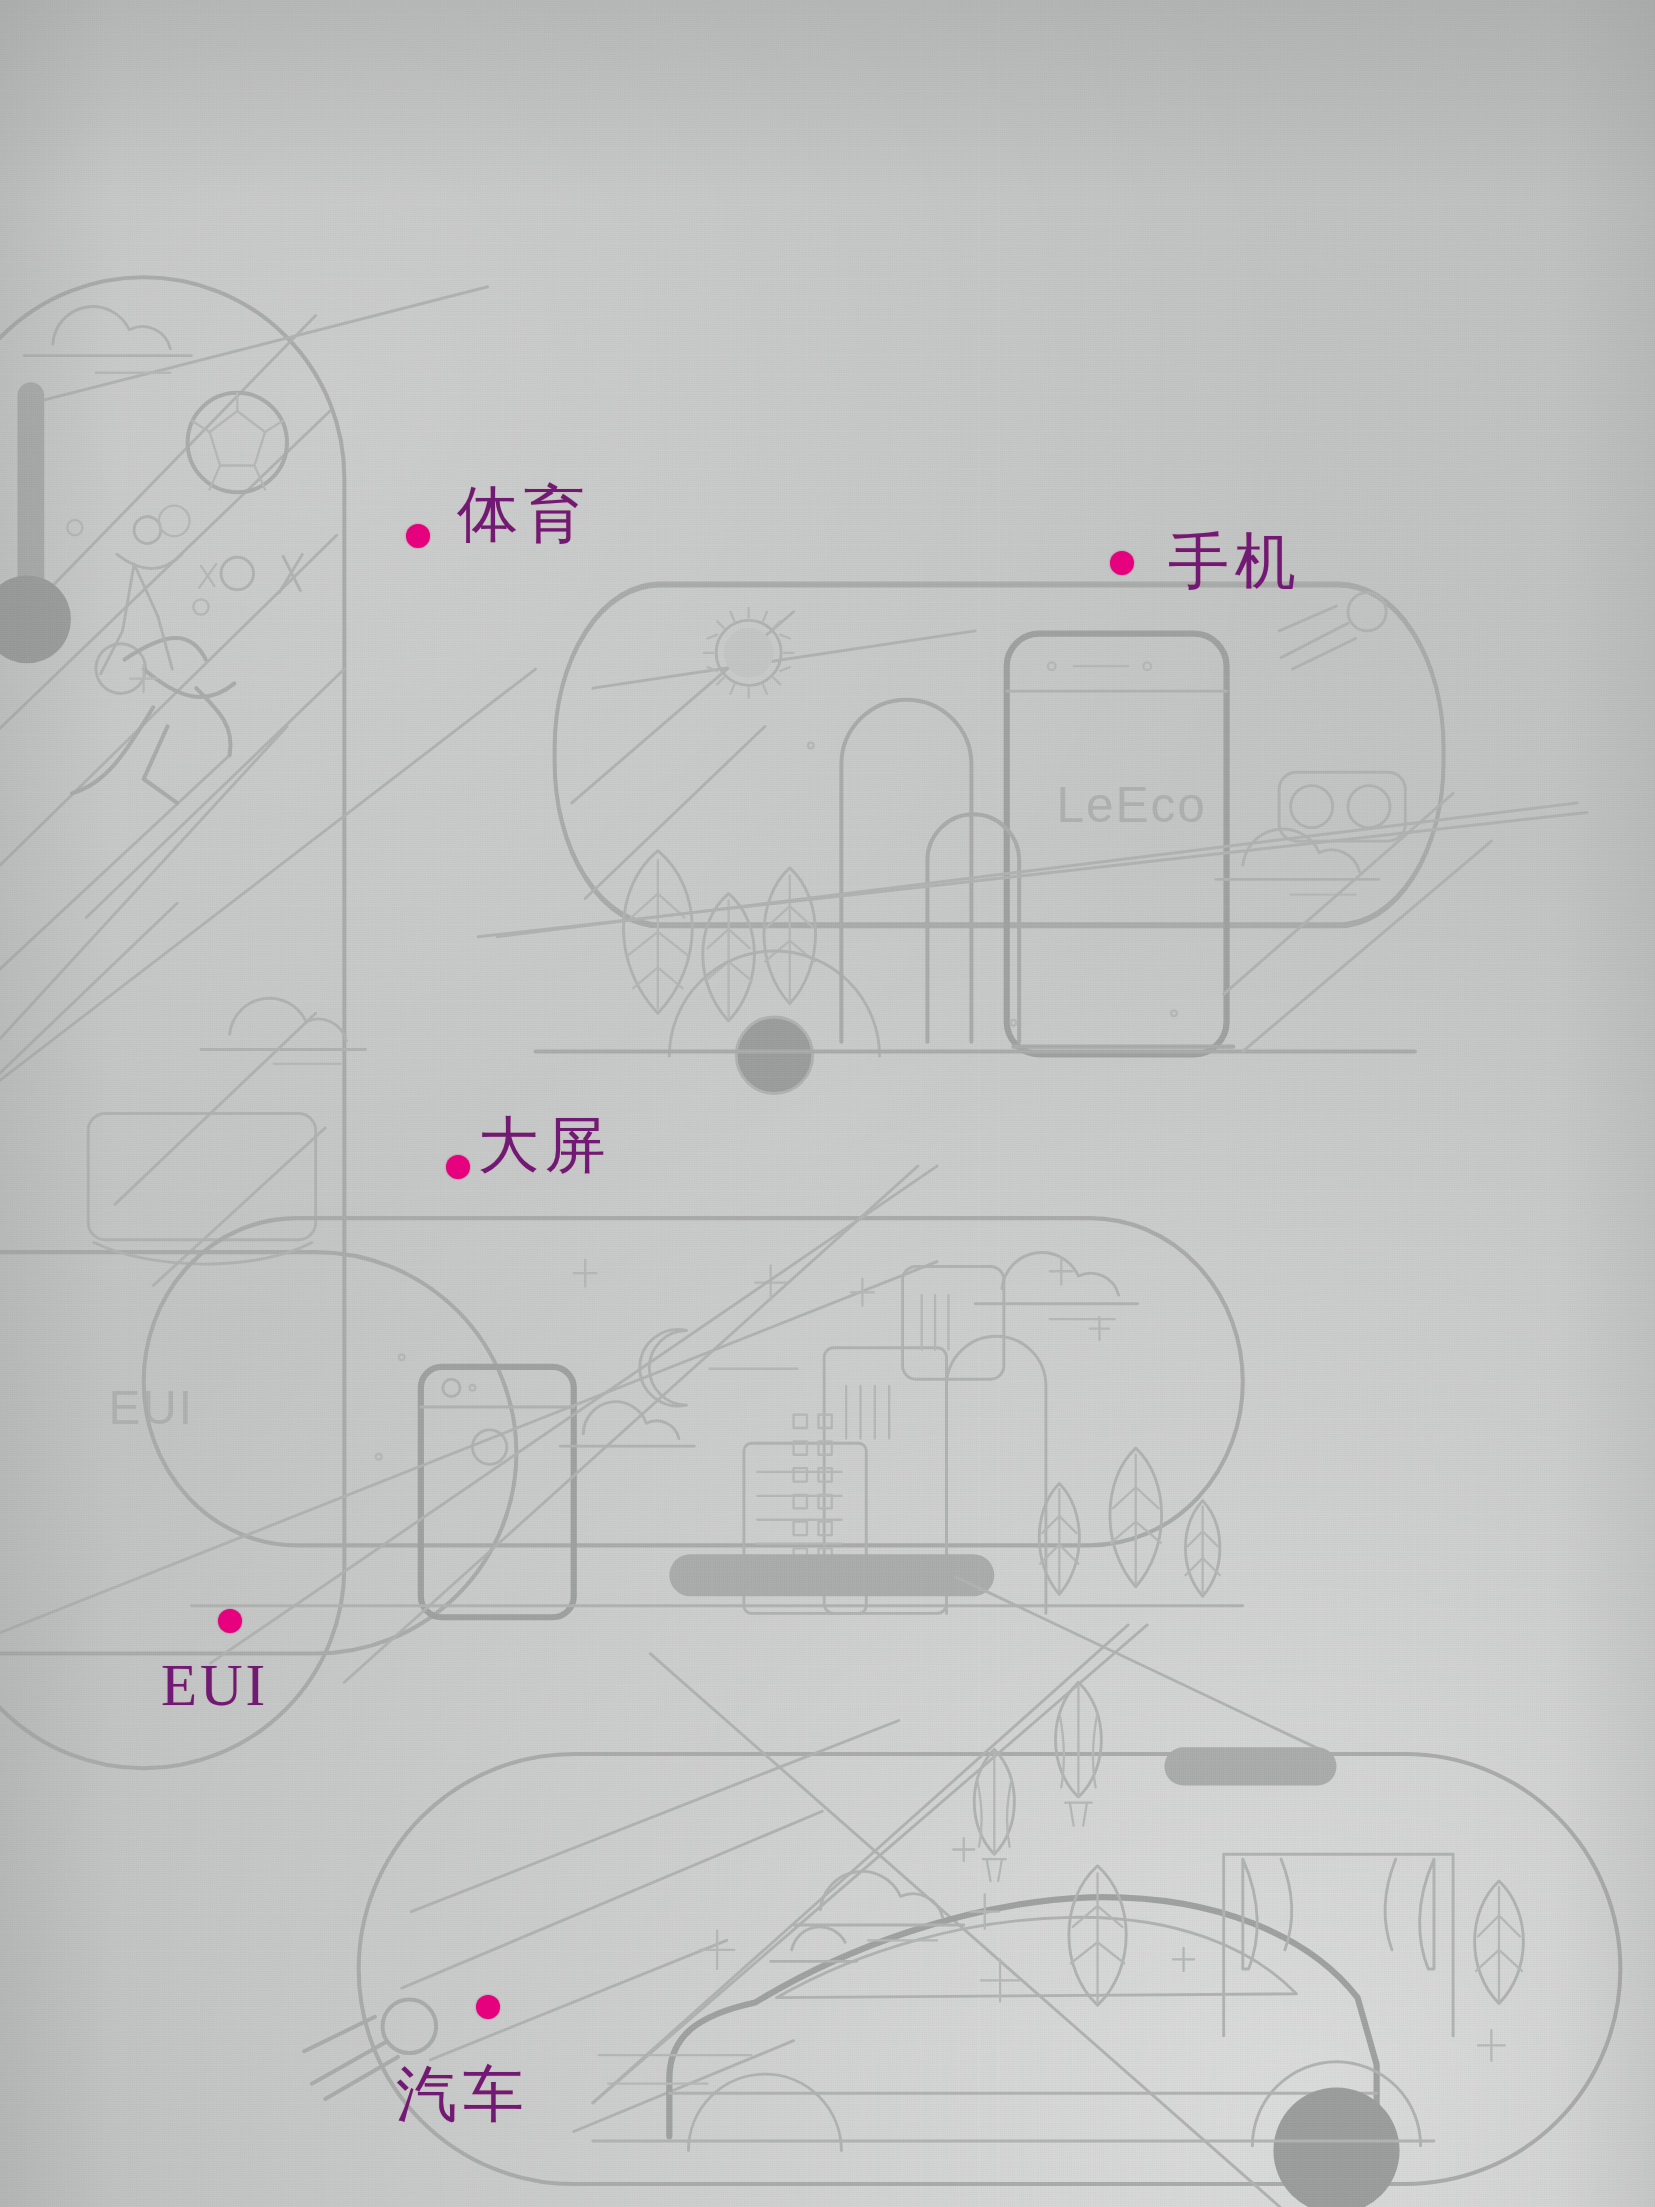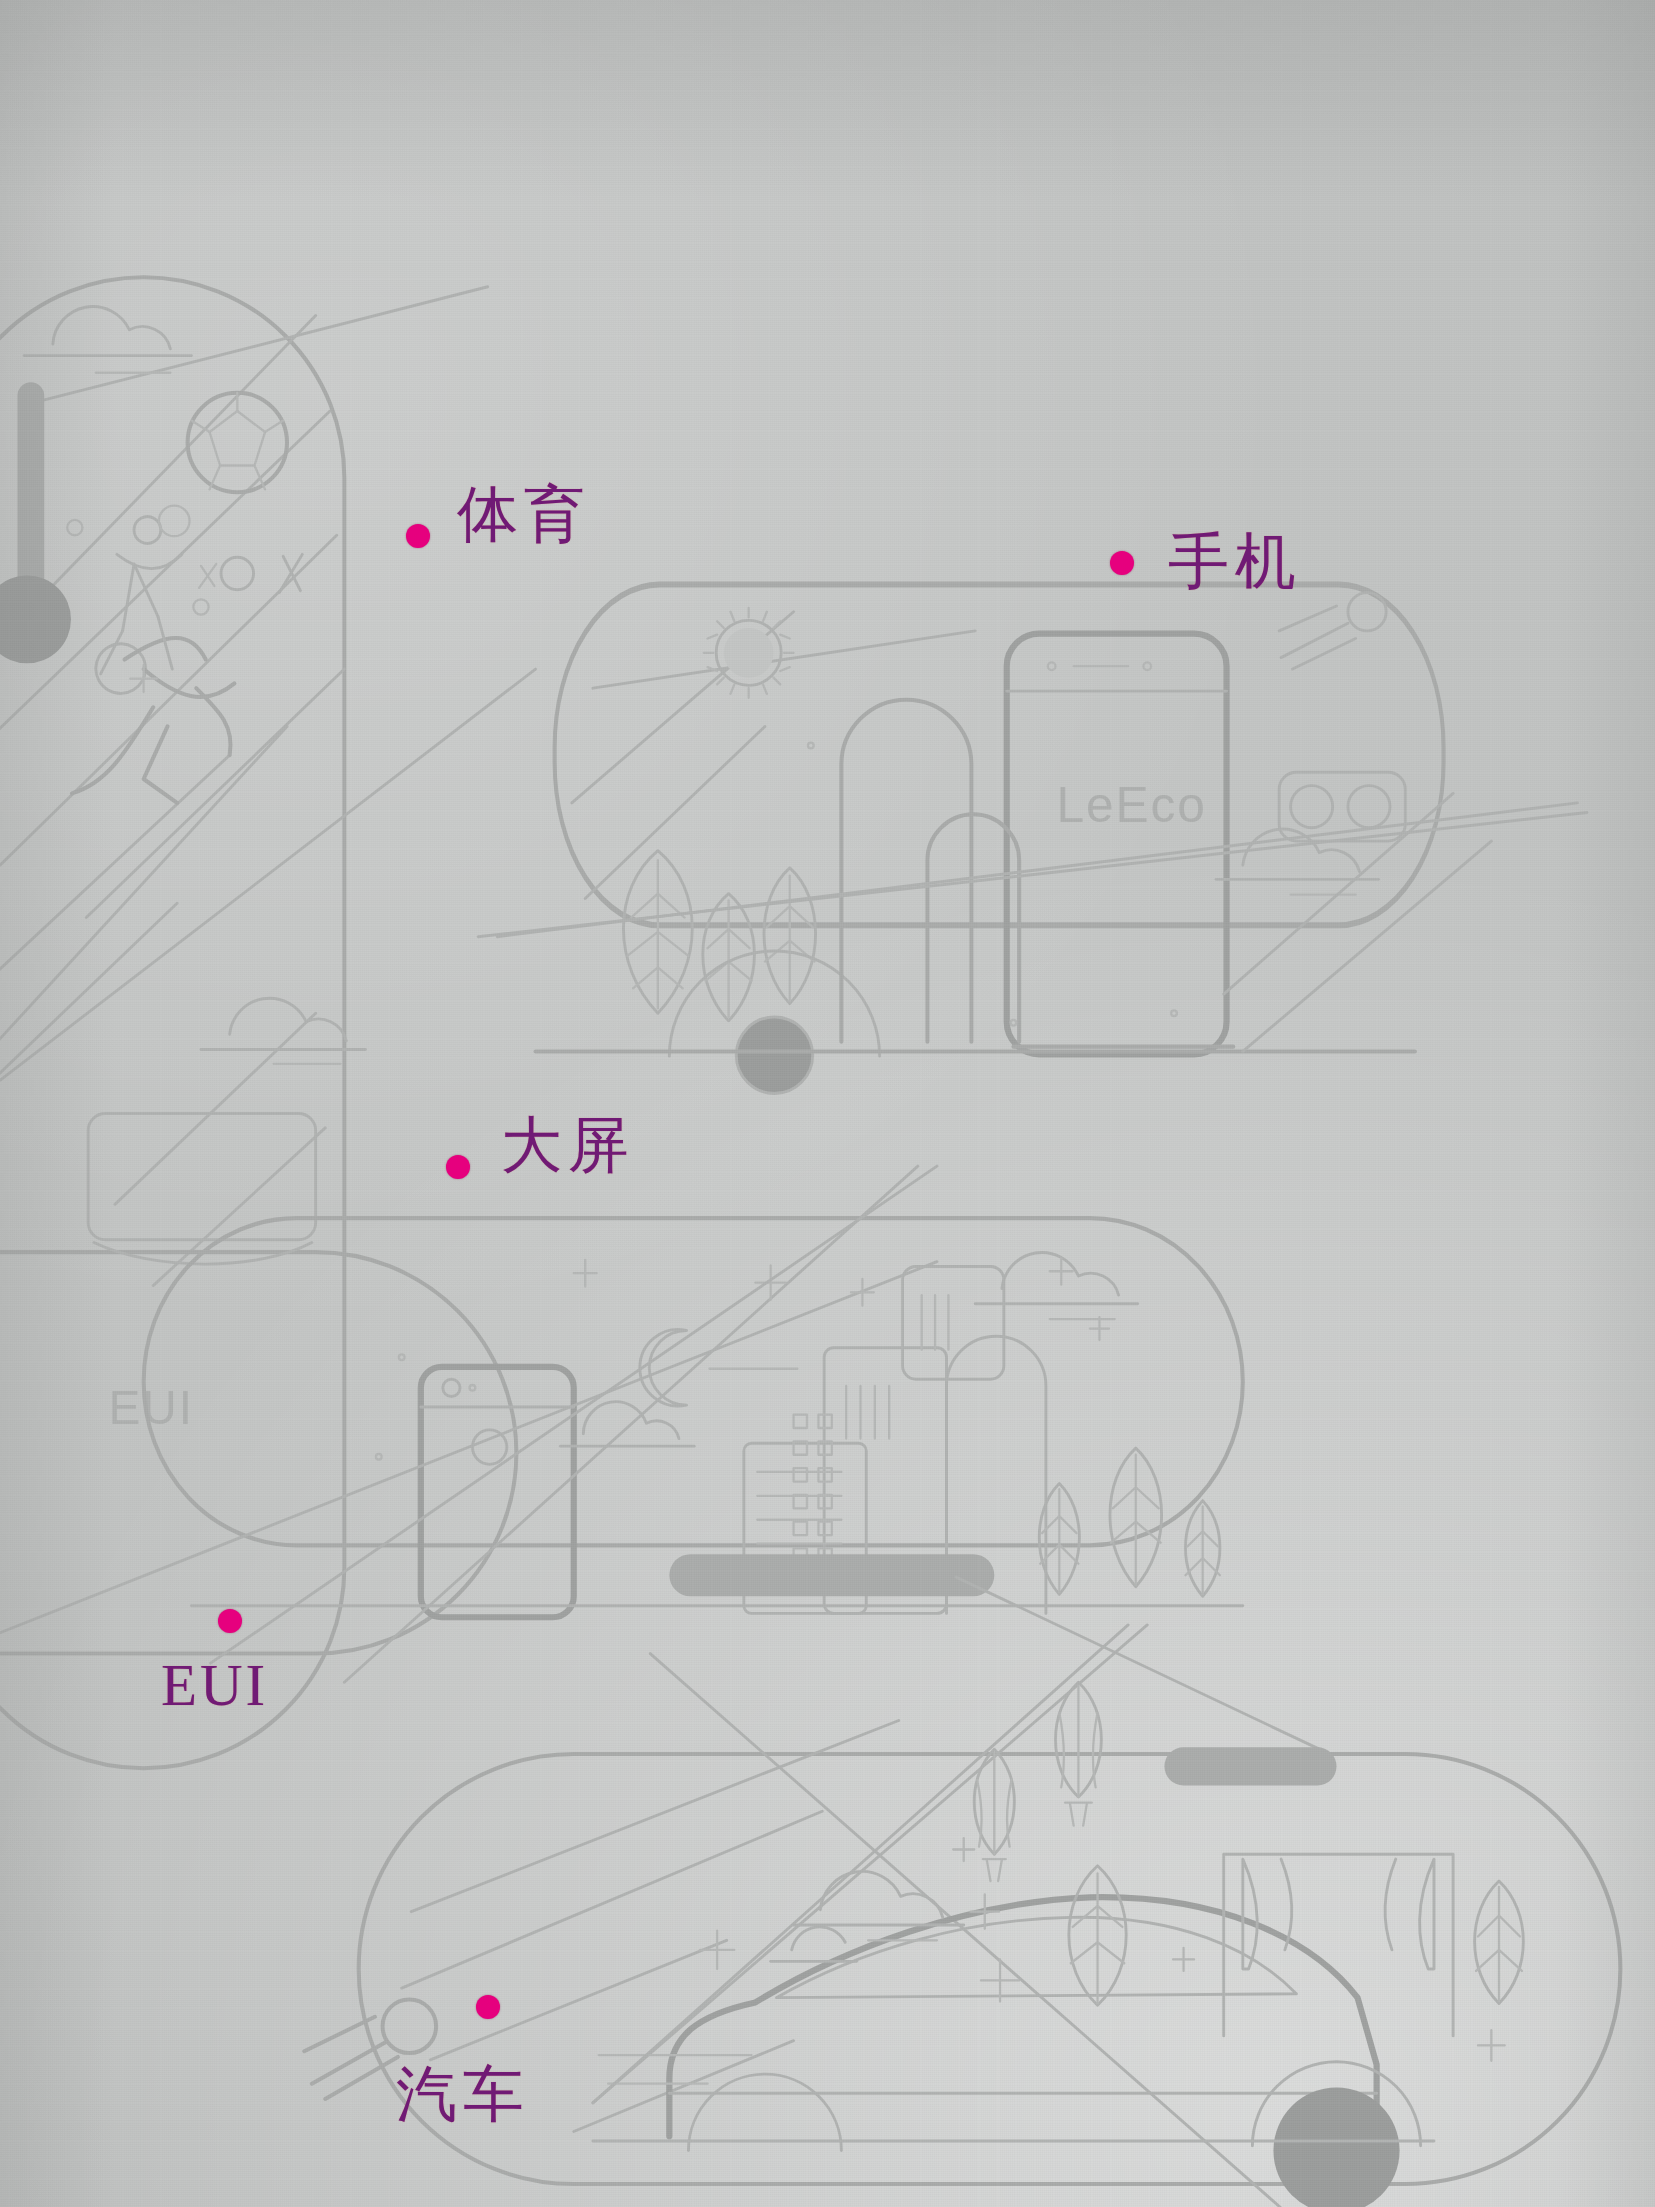--- a/index.html
+++ b/index.html
@@ -363,21 +363,21 @@
       <div class="anno-label lbl-cjk" style="left:457px; top:483px;">体育</div>
     </div>
 
     <div class="anno">
       <div class="anno-dot" style="left:1110px; top:551px; width:24px; height:24px;"></div>
       <div class="anno-label lbl-cjk" style="left:1168px; top:530px;">手机</div>
     </div>
 
     <div class="anno">
       <div class="anno-dot" style="left:446px; top:1155px; width:24px; height:24px;"></div>
-      <div class="anno-label lbl-cjk" style="left:501px; top:1114px;">大屏</div>
+      <div class="anno-label lbl-cjk" style="left:478px; top:1114px;">大屏</div>
     </div>
 
     <div class="anno">
       <div class="anno-dot" style="left:218px; top:1609px; width:24px; height:24px;"></div>
       <div class="anno-label lbl-lat" style="left:161px; top:1656px;">EUI</div>
     </div>
 
     <div class="anno">
       <div class="anno-dot" style="left:476px; top:1995px; width:24px; height:24px;"></div>
       <div class="anno-label lbl-cjk" style="left:396px; top:2063px;">汽车</div>

